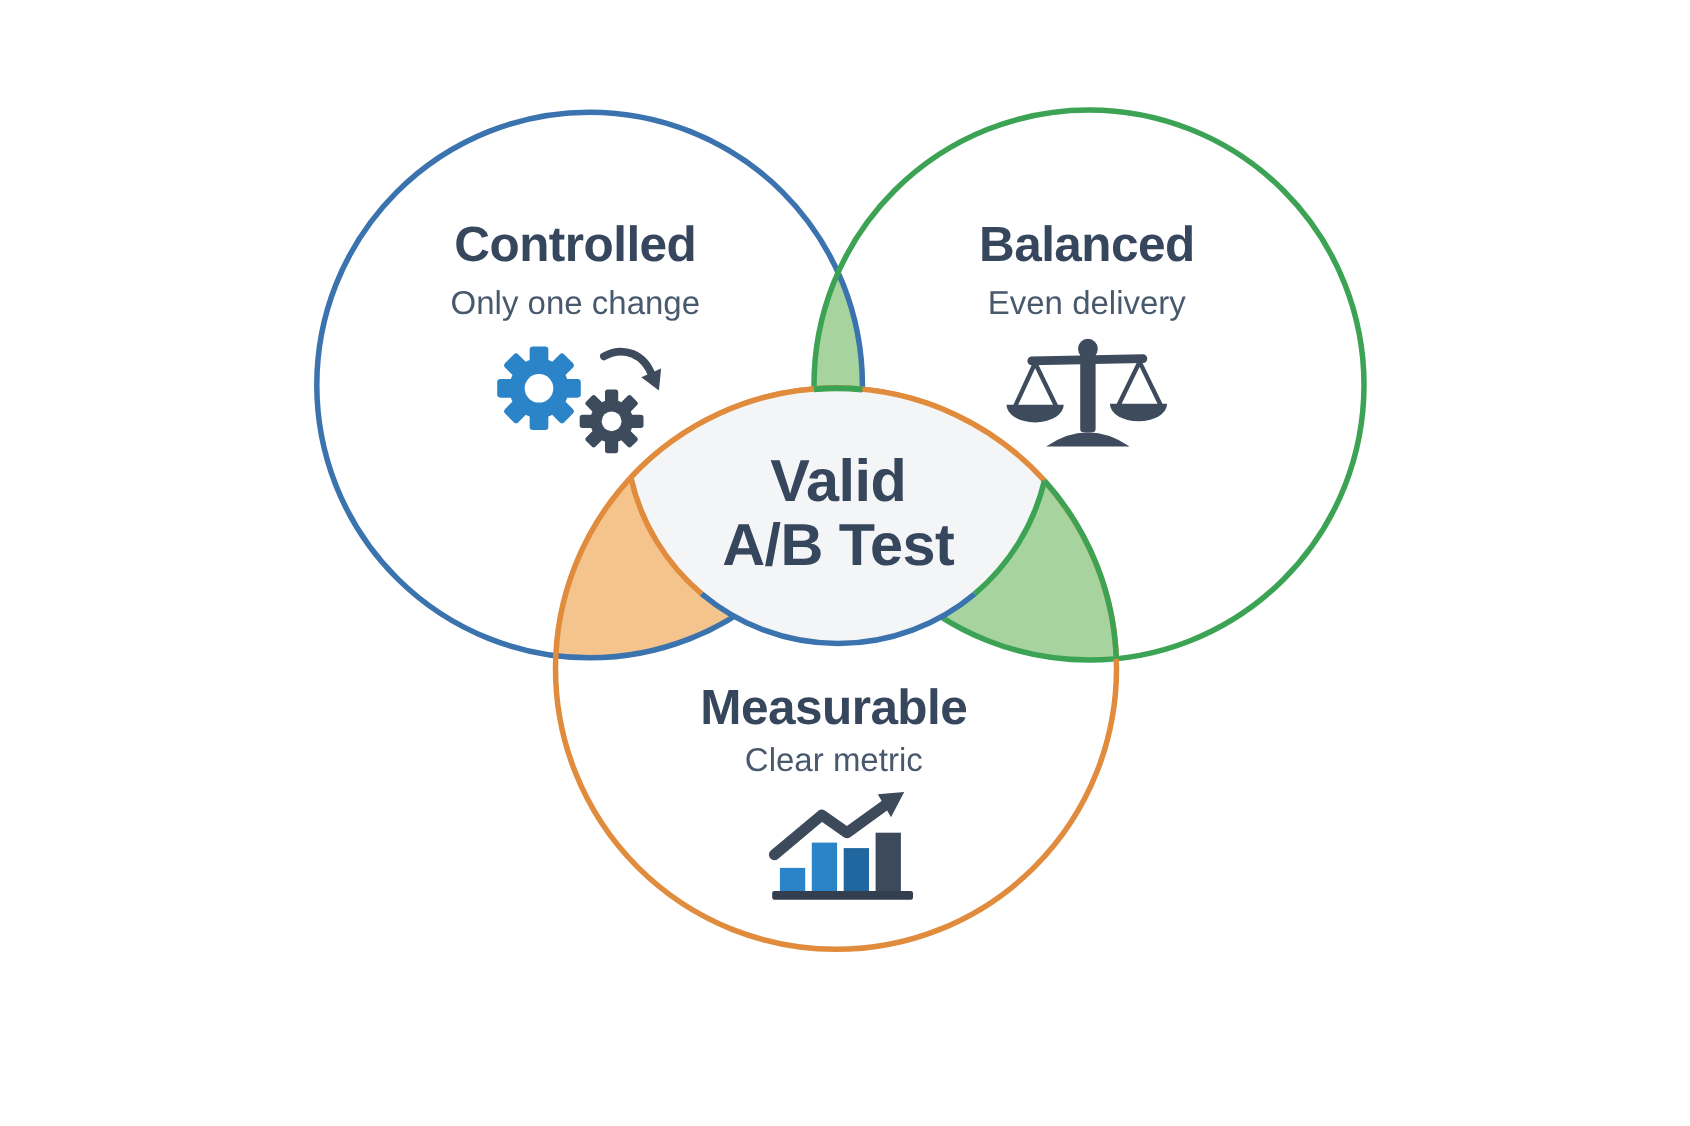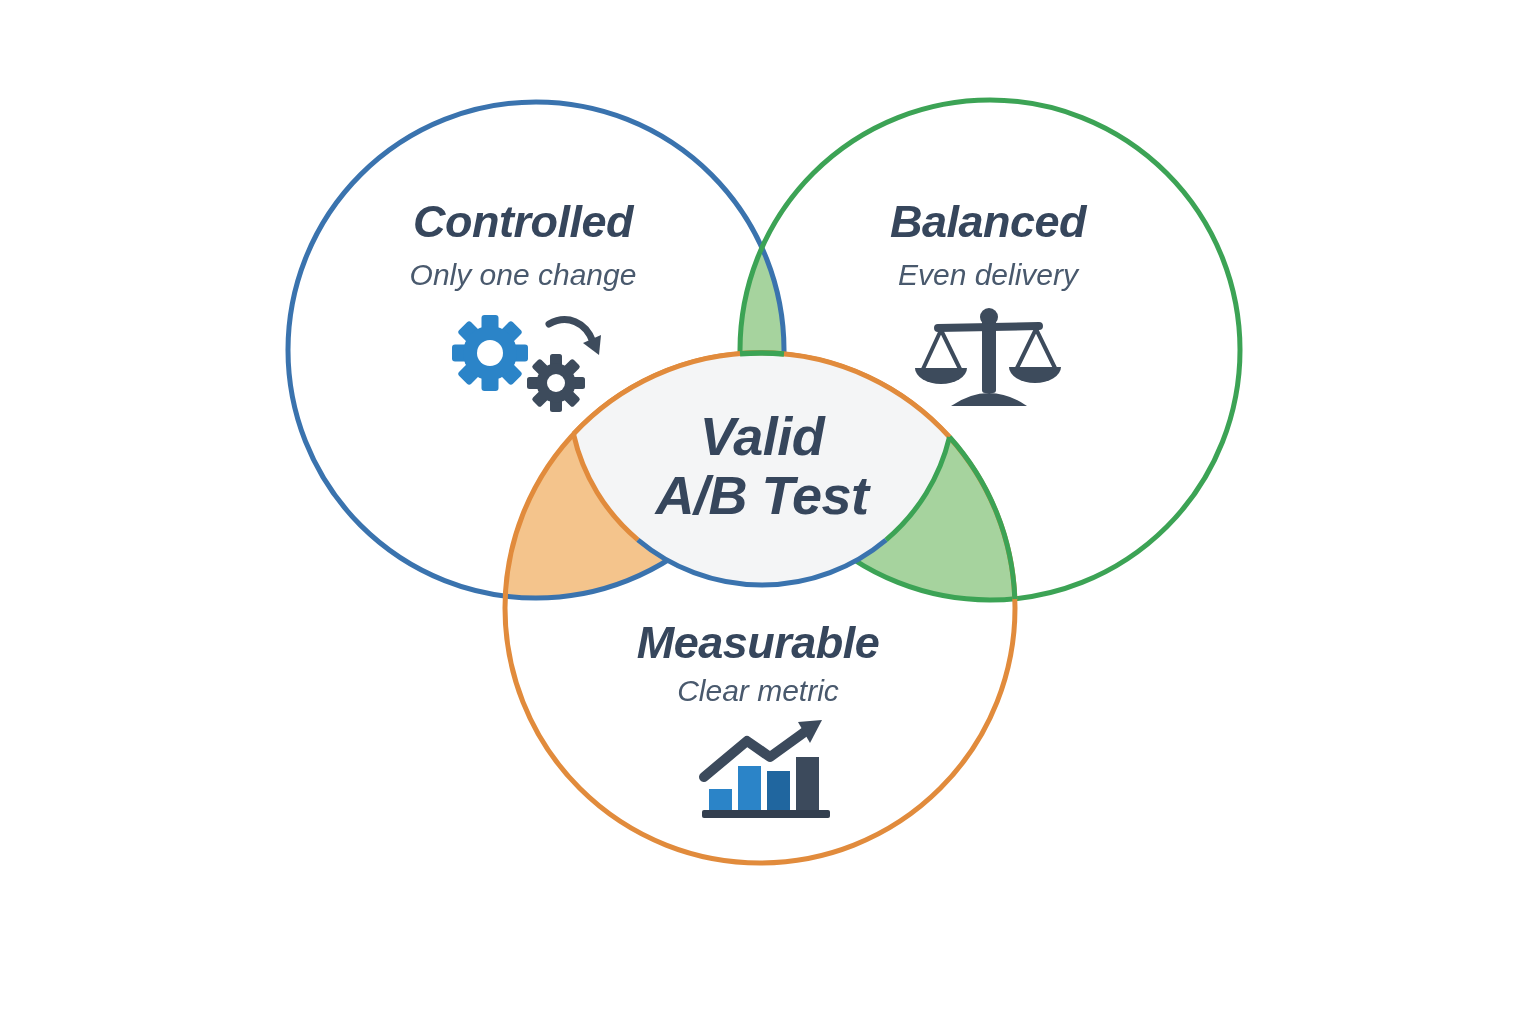--- a/index.html
+++ b/index.html
@@ -1,16 +1,16 @@
 <!DOCTYPE html>
 <html><head>
 <meta charset="utf-8">
 <style>
   html, body { margin: 0; padding: 0; background: #ffffff; }
-  .stage { width: 1536px; height: 1024px; position: relative; background: #ffffff; overflow: hidden; font-style: italic; }
+  .stage { width: 1536px; height: 1024px; position: relative; background: #ffffff; overflow: hidden; }
   svg { display: block; }
   text { font-family: "Liberation Sans", "DejaVu Sans", sans-serif; }
   .heading { font-size: 45px; font-weight: 700; letter-spacing: -0.5px; }
   .subheading { font-size: 30px; font-weight: 400; letter-spacing: 0px; }
   .center-title { font-size: 54px; font-weight: 700; letter-spacing: -0.5px; }
 </style>
 </head>
 <body>
 
 <div class="stage">

